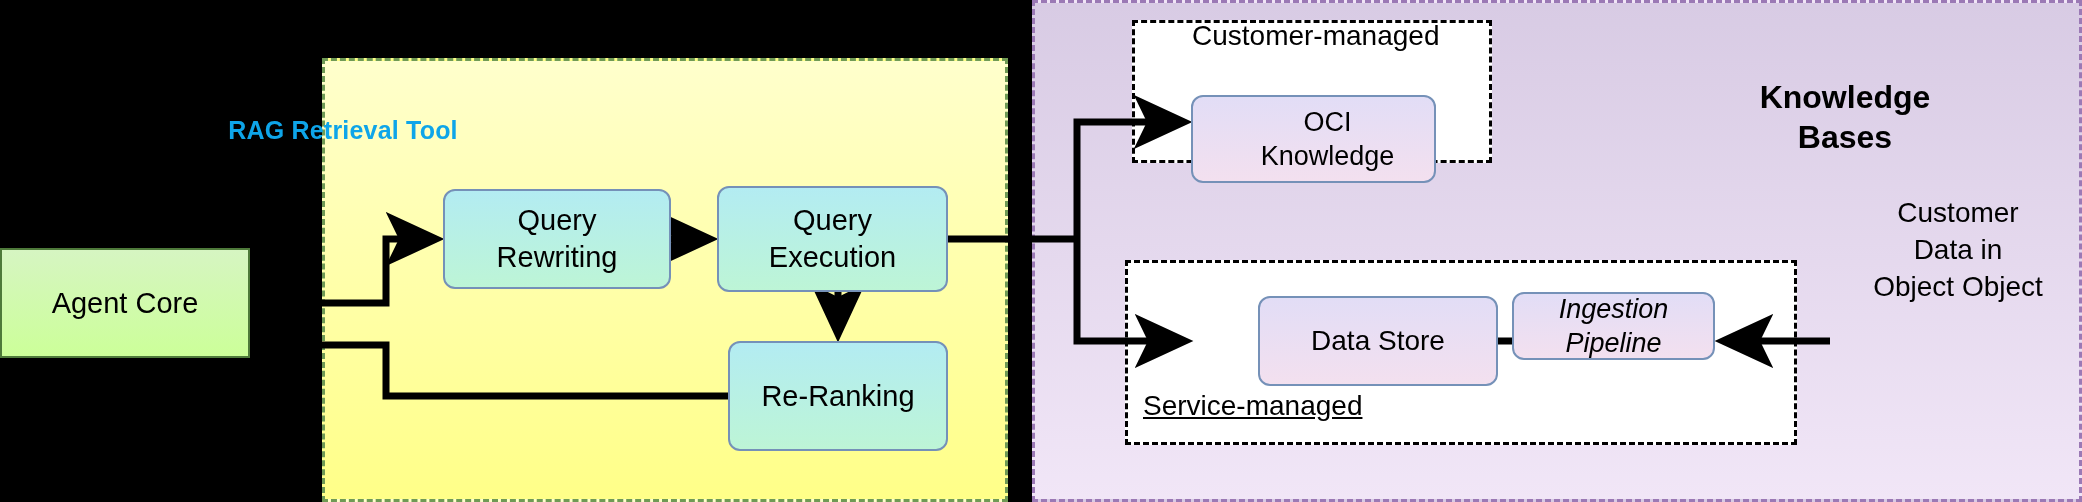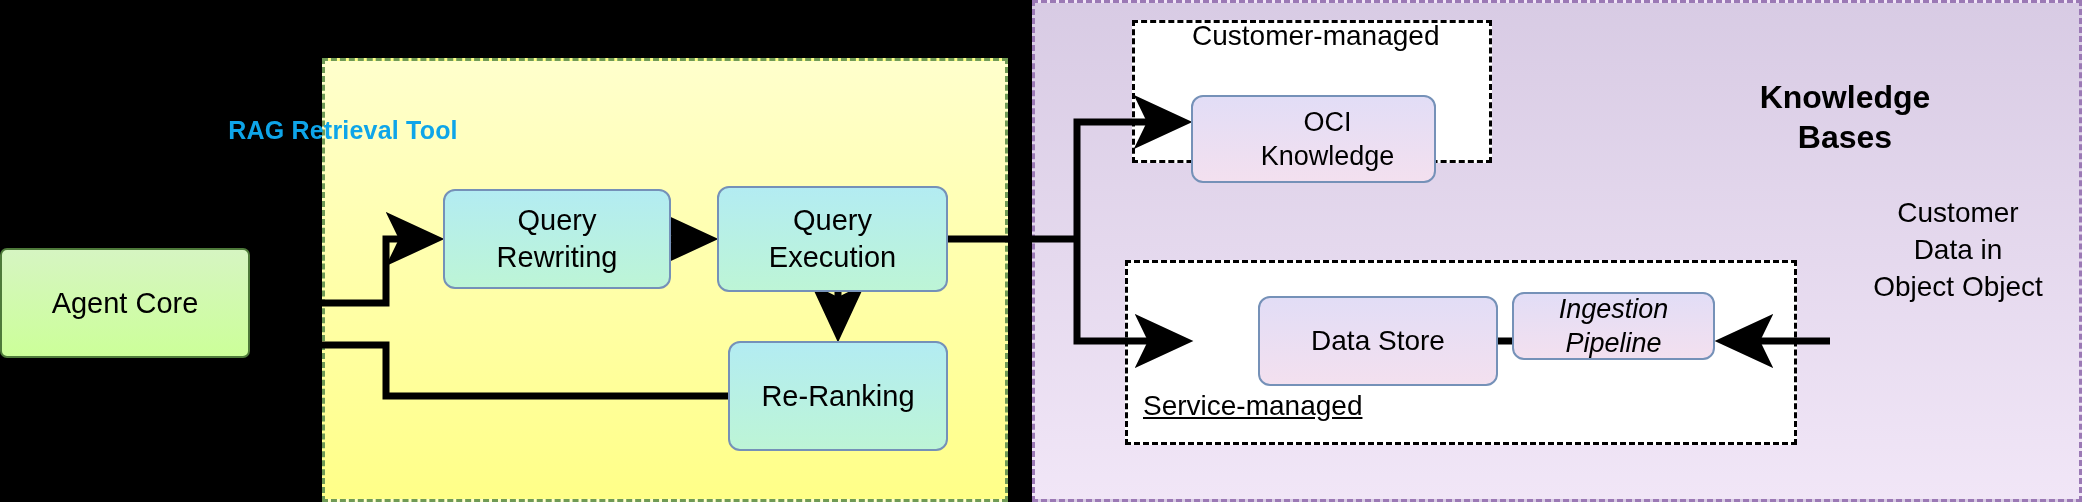--- a/index.html
+++ b/index.html
@@ -25,21 +25,21 @@
     border:3px dashed #9b79b5;
     background:linear-gradient(to bottom,#d8cbe4 0%,#f1e6f7 100%);
   }
   #kb-title{
     position:absolute;left:1655px;top:48px;width:380px;text-align:center;
     font-size:32px;font-weight:bold;line-height:40px;color:#000;margin-top:29px;
   }
 
   
   .node{position:absolute;box-sizing:border-box;display:flex;align-items:center;
-        justify-content:center;text-align:center;color:#000;border-radius:7px;}
+        justify-content:center;text-align:center;color:#000;}
 
   .sq{border:2px solid #4e7a3a;background:linear-gradient(to bottom,#d6f5c2 0%,#ccff99 100%);}
   .rr{border:2px solid #7591b8;border-radius:12px;}
   .teal{background:linear-gradient(to bottom,#b3ecf2 0%,#bdf5d6 100%);}
   .lav{background:linear-gradient(to bottom,#e2ddf6 0%,#f3e0ef 100%);}
 
   #agent-core{left:0px;top:248px;width:250px;height:110px;font-size:29px;}
   #query-rewriting{left:443px;top:189px;width:228px;height:100px;font-size:29px;line-height:37px;}
   #query-execution{left:717px;top:186px;width:231px;height:106px;font-size:29px;line-height:37px;}
   #document-reranking{left:728px;top:341px;width:220px;height:110px;font-size:29px;line-height:37px;}

